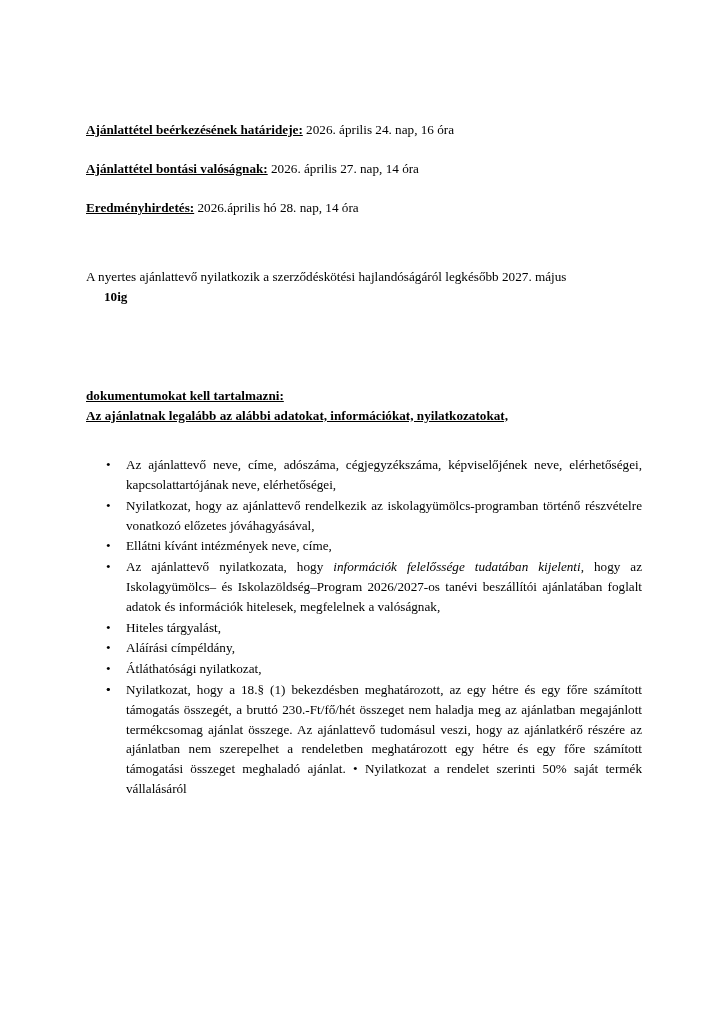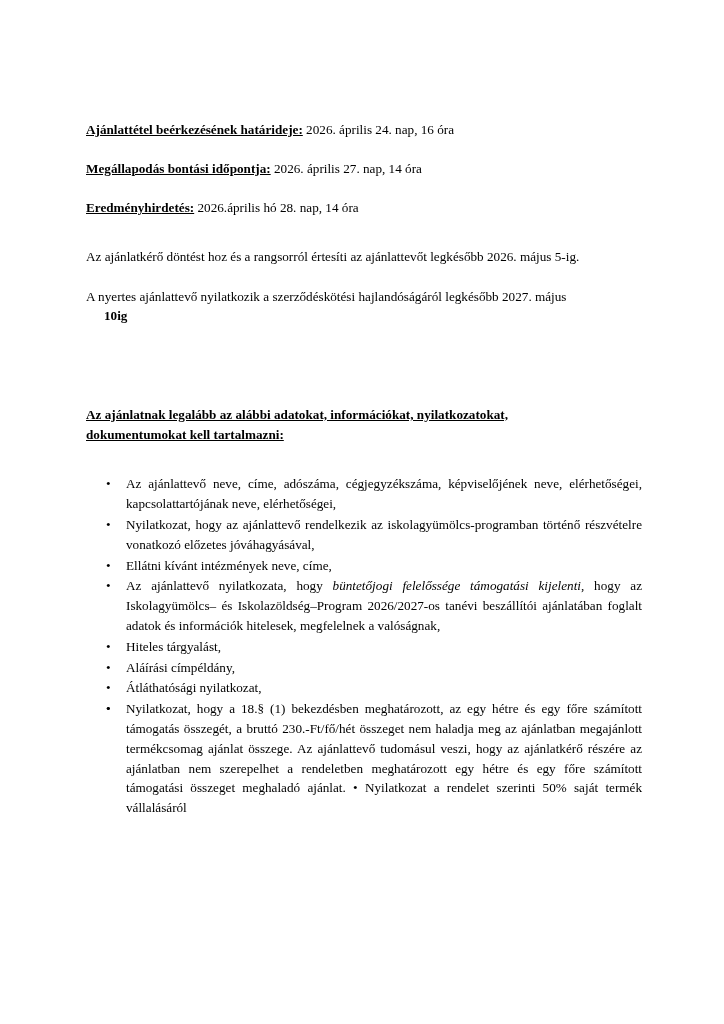--- a/index.html
+++ b/index.html
@@ -75,65 +75,64 @@
 
 <div class="page">
   <div class="content">
 
     <p>
       <span class="bold-underline">Ajánlattétel beérkezésének határideje:</span><span> 2026. április 24. nap, 16 óra</span>
     </p>
     <div class="gap-md"></div>
 
     <p>
-      <span class="bold-underline">Megállapodás bontási időpontja:</span><span> 2026. április 27. nap, 14 óra</span>
+      <span class="bold-underline">Ajánlattétel bontási valóságnak:</span><span> 2026. április 27. nap, 14 óra</span>
     </p>
     <div class="gap-md"></div>
 
     <p>
       <span class="bold-underline">Eredményhirdetés:</span><span> 2026.április hó 28. nap, 14 óra</span>
     </p>
     <div class="gap-lg"></div>
 
-    <p>Az ajánlatkérő döntést hoz és a rangsorról értesíti az ajánlattevőt legkésőbb 2026. május 5-ig.</p>
     <div class="gap-md"></div>
 
     <p>A nyertes ajánlattevő nyilatkozik a szerződéskötési hajlandóságáról legkésőbb 2027. május</p>
     <p>
       <span class="indent-line">10ig</span>
     </p>
     <div class="gap-md"></div>
 
 
     <div class="gap-xl"></div>
     <div class="gap-md"></div>
 
     <div class="heading-block">
+      <div>dokumentumokat kell tartalmazni:</div>
       <div>Az ajánlatnak legalább az alábbi adatokat, információkat, nyilatkozatokat,</div>
-      <div>dokumentumokat kell tartalmazni:</div>
     </div>
 
     <div class="gap-lg"></div>
 
     <ul class="bullets">
       <li>
         <span class="bullet">•</span>
         <span>Az ajánlattevő neve, címe, adószáma, cégjegyzékszáma, képviselőjének neve, elérhetőségei, kapcsolattartójának neve, elérhetőségei,</span>
       </li>
       <li>
         <span class="bullet">•</span>
         <span>Nyilatkozat, hogy az ajánlattevő rendelkezik az iskolagyümölcs-programban történő részvételre vonatkozó előzetes jóváhagyásával,</span>
       </li>
       <li>
         <span class="bullet">•</span>
         <span>Ellátni kívánt intézmények neve, címe,</span>
       </li>
       <li>
         <span class="bullet">•</span>
-        <span>Az ajánlattevő nyilatkozata, hogy </span><span class="italic">büntetőjogi felelőssége támogatási kijelenti</span><span>, hogy az Iskolagyümölcs– és Iskolazöldség–Program 2026/2027-os tanévi beszállítói ajánlatában foglalt adatok és információk hitelesek, megfelelnek a valóságnak,</span>
+        <span>Az ajánlattevő nyilatkozata, hogy </span><span class="italic">információk felelőssége tudatában kijelenti</span><span>, hogy az Iskolagyümölcs– és Iskolazöldség–Program 2026/2027-os tanévi beszállítói ajánlatában foglalt adatok és információk hitelesek, megfelelnek a valóságnak,</span>
       </li>
       <li>
         <span class="bullet">•</span>
         <span>Hiteles tárgyalást,</span>
       </li>
       <li>
         <span class="bullet">•</span>
         <span>Aláírási címpéldány,</span>
       </li>
       <li>

